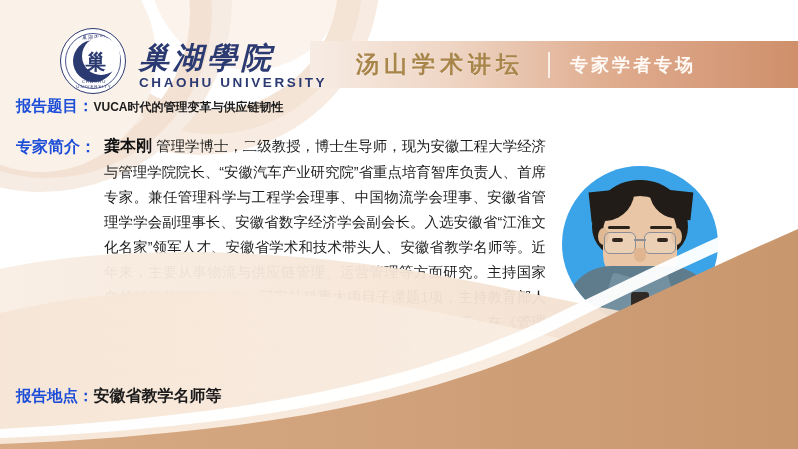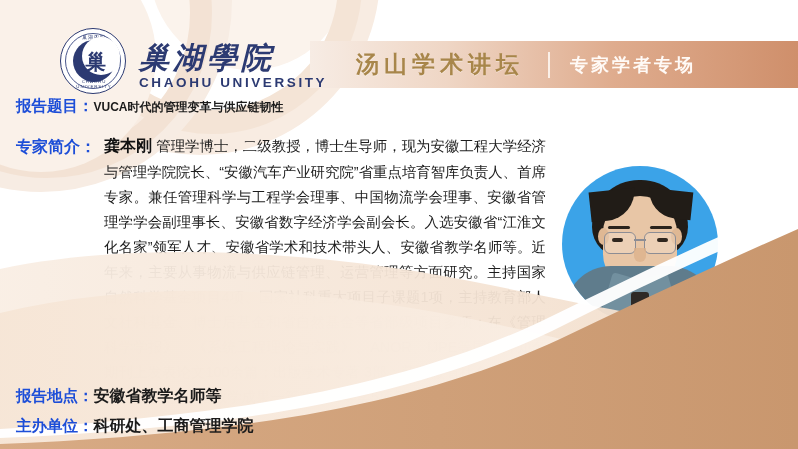--- a/index.html
+++ b/index.html
@@ -195,17 +195,14 @@
     <path fill="url(#gLite2)" d="M0,84 C140,50 320,56 500,96 C630,126 720,146 798,152 L798,220 L0,220 Z" opacity="0.9"></path>
 
     <path fill="url(#gTan)" d="M798,0 C720,34 640,72 560,110 C470,152 360,180 238,196 C160,206 80,212 0,215 L0,220 L798,220 Z"></path>
 
     <path fill="#ffffff" d="M798,-12 C716,22 632,62 552,102 C460,146 350,174 232,190 C154,200 76,206 0,209 L0,200 C78,196 156,189 234,178 C352,161 460,132 550,88 C630,49 714,8 798,-26 Z" opacity="0.96"></path>
   </svg>
 
   <div id="row-place">
     <span class="lbl">报告地点：</span><span class="val">安徽省教学名师等</span>
   </div>
-  <div id="row-host">
-    <span class="lbl">主办单位：</span><span class="val">科研处、工商管理学院</span>
-  </div>
 
 </div>
 
 </body></html>

